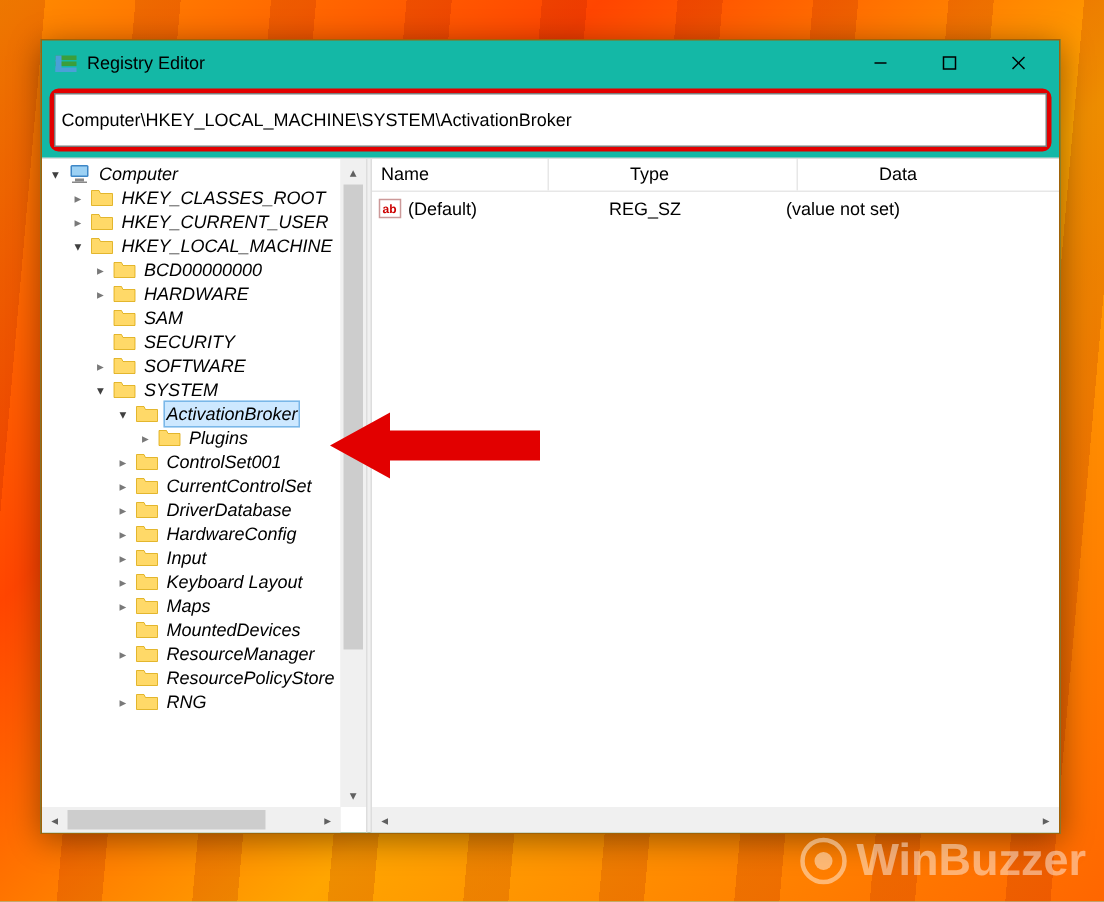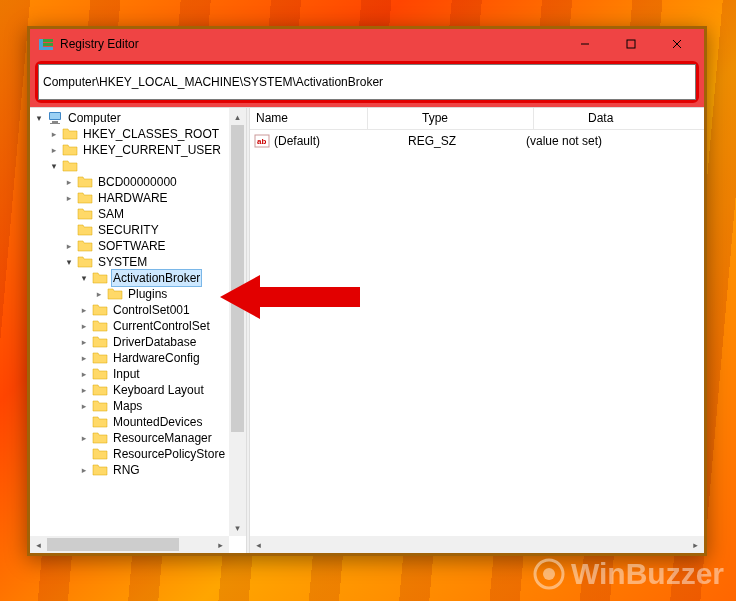--- a/index.html
+++ b/index.html
@@ -8,21 +8,21 @@
   font-size: 12px;
   background: linear-gradient(135deg, #ff8c00 0%, #ff4500 30%, #ffa500 60%, #ff6600 100%);
   width: 736px; height: 601px;
   position: relative; overflow: hidden;
 }
 .bg-stripes { position: absolute; inset: 0; }
 .bg-stripes::before { content: ""; position: absolute; inset: 0;
   background: repeating-linear-gradient(95deg, rgba(139,0,0,0.15) 0 30px, transparent 30px 90px); }
 .window {
   position: absolute; left: 27px; top: 26px; width: 680px; height: 530px;
-  background: #ef4444; border: 3px solid #a16207; box-shadow: 0 4px 20px rgba(0,0,0,.4);
+  background: #14b8a6; border: 1px solid #a16207; box-shadow: 0 4px 20px rgba(0,0,0,.4);
   display: flex; flex-direction: column;
 }
 .titlebar { height: 30px; display: flex; align-items: center; padding: 0 4px 0 8px; }
 .titlebar .app-icon { width: 16px; height: 16px; margin-right: 6px; }
 .titlebar .title { flex: 1; font-size: 12px; color: #000; }
 .win-controls { display: flex; }
 .win-btn { width: 46px; height: 30px; display: flex; align-items: center; justify-content: center; }
 .menubar { height: 20px; display: flex; padding: 0 4px; align-items: center; gap: 2px; }
 .menu-item { padding: 2px 8px; cursor: default; }
 .menu-item span { text-decoration: underline; text-decoration-thickness: 1px; }
@@ -32,21 +32,21 @@
 .content { flex: 1; display: flex; border-top: 1px solid #ddd; min-height: 0; }
 .tree-pane { width: 216px; position: relative; overflow: hidden; background: #fff; }
 .splitter { width: 4px; background: #f0f0f0; cursor: ew-resize; border-left: 1px solid #ddd; border-right: 1px solid #ddd; }
 .list-pane { flex: 1; position: relative; overflow: hidden; background: #fff; }
 .tree { padding: 2px 0 0 2px; white-space: nowrap; height: calc(100% - 17px); overflow: hidden; }
 .node { display: flex; align-items: center; height: 16px; line-height: 16px; padding: 0; }
 .exp { width: 14px; height: 14px; display: inline-flex; align-items: center; justify-content: center; color: #797979; font-size: 9px; margin-right: 1px; }
 .exp.expanded { color: #404040; }
 .spacer { display: inline-block; width: 15px; }
 .folder-icon, .pc-icon { width: 16px; height: 16px; margin-right: 3px; flex-shrink: 0; }
-.node-label { padding: 0 2px; }
+.node-label { padding: 0 2px; font-style: italic; }
 .node.selected .node-label { background: #cde8ff; border: 1px solid #7ab7e8; padding: 0 1px; }
 .list-header { display: flex; height: 22px; border-bottom: 1px solid #e7e7e7; gap: 48px; }
 .col { padding: 3px 6px; border-right: 1px solid #e7e7e7; font-size: 12px; color: #000; }
 .col.name { width: 118px; } .col.type { width: 118px; } .col.data { flex: 1; border-right: none; }
 .list-rows { padding: 2px 0; }
 .row { display: flex; align-items: center; height: 17px; padding: 0 4px; }
 .row .ricon { width: 16px; height: 16px; margin-right: 4px; flex-shrink: 0; }
 .row .rname { width: 94px; } .row .rtype { width: 118px; margin-left: 40px; } .row .rdata { flex: 1; }
 .scrollbar-h { position: absolute; bottom: 0; left: 0; right: 17px; height: 17px; background: #f0f0f0; display: flex; }
 .sb-btn { width: 17px; height: 17px; display: flex; align-items: center; justify-content: center; background: #f0f0f0; color: #606060; font-size: 9px; }
@@ -133,20 +133,21 @@
                 <path d="M1 3h5l1 2h8v8H1z" fill="#ffd968" stroke="#d9a400" stroke-width=".5"></path>
               </svg></span>
             <span class="node-label">HKEY_CURRENT_USER</span>
           </div>
         <div class="node">
             <span class="spacer"></span>
             <span class="exp expanded">▾</span>
             <span class="folder-icon"><svg width="16" height="16">
                 <path d="M1 3h5l1 2h8v8H1z" fill="#ffd968" stroke="#d9a400" stroke-width=".5"></path>
               </svg></span>
+            <span class="node-label">HKEY_LOCAL_MACHINE</span>
           </div>
         <div class="node">
             <span class="spacer"></span>
             <span class="spacer"></span>
             <span class="exp">▸</span>
             <span class="folder-icon"><svg width="16" height="16">
                 <path d="M1 3h5l1 2h8v8H1z" fill="#ffd968" stroke="#d9a400" stroke-width=".5"></path>
               </svg></span>
             <span class="node-label">BCD00000000</span>
           </div>

